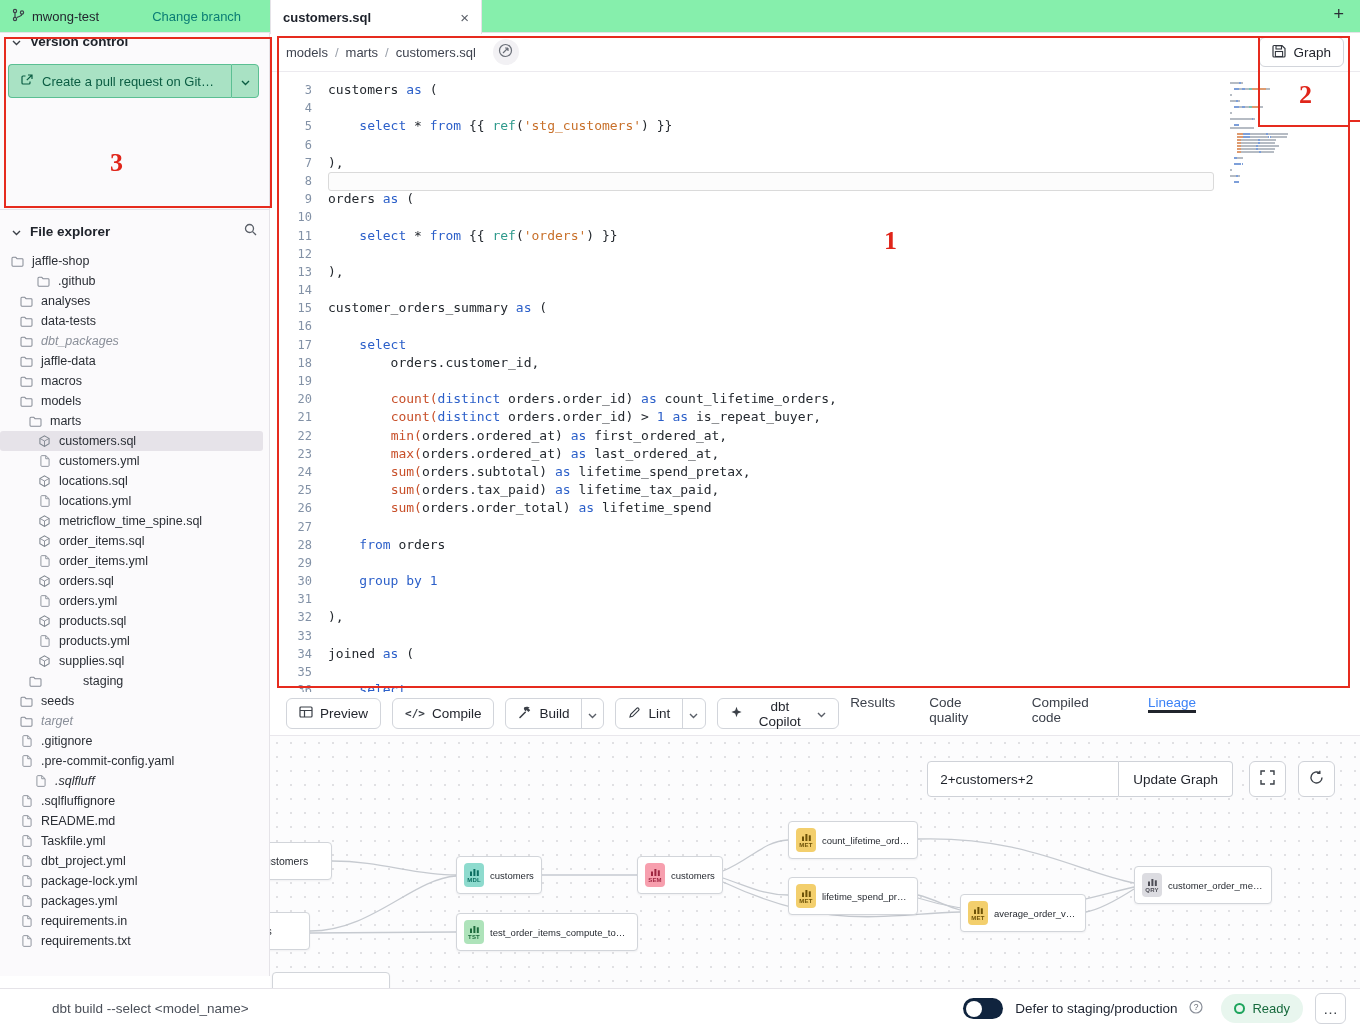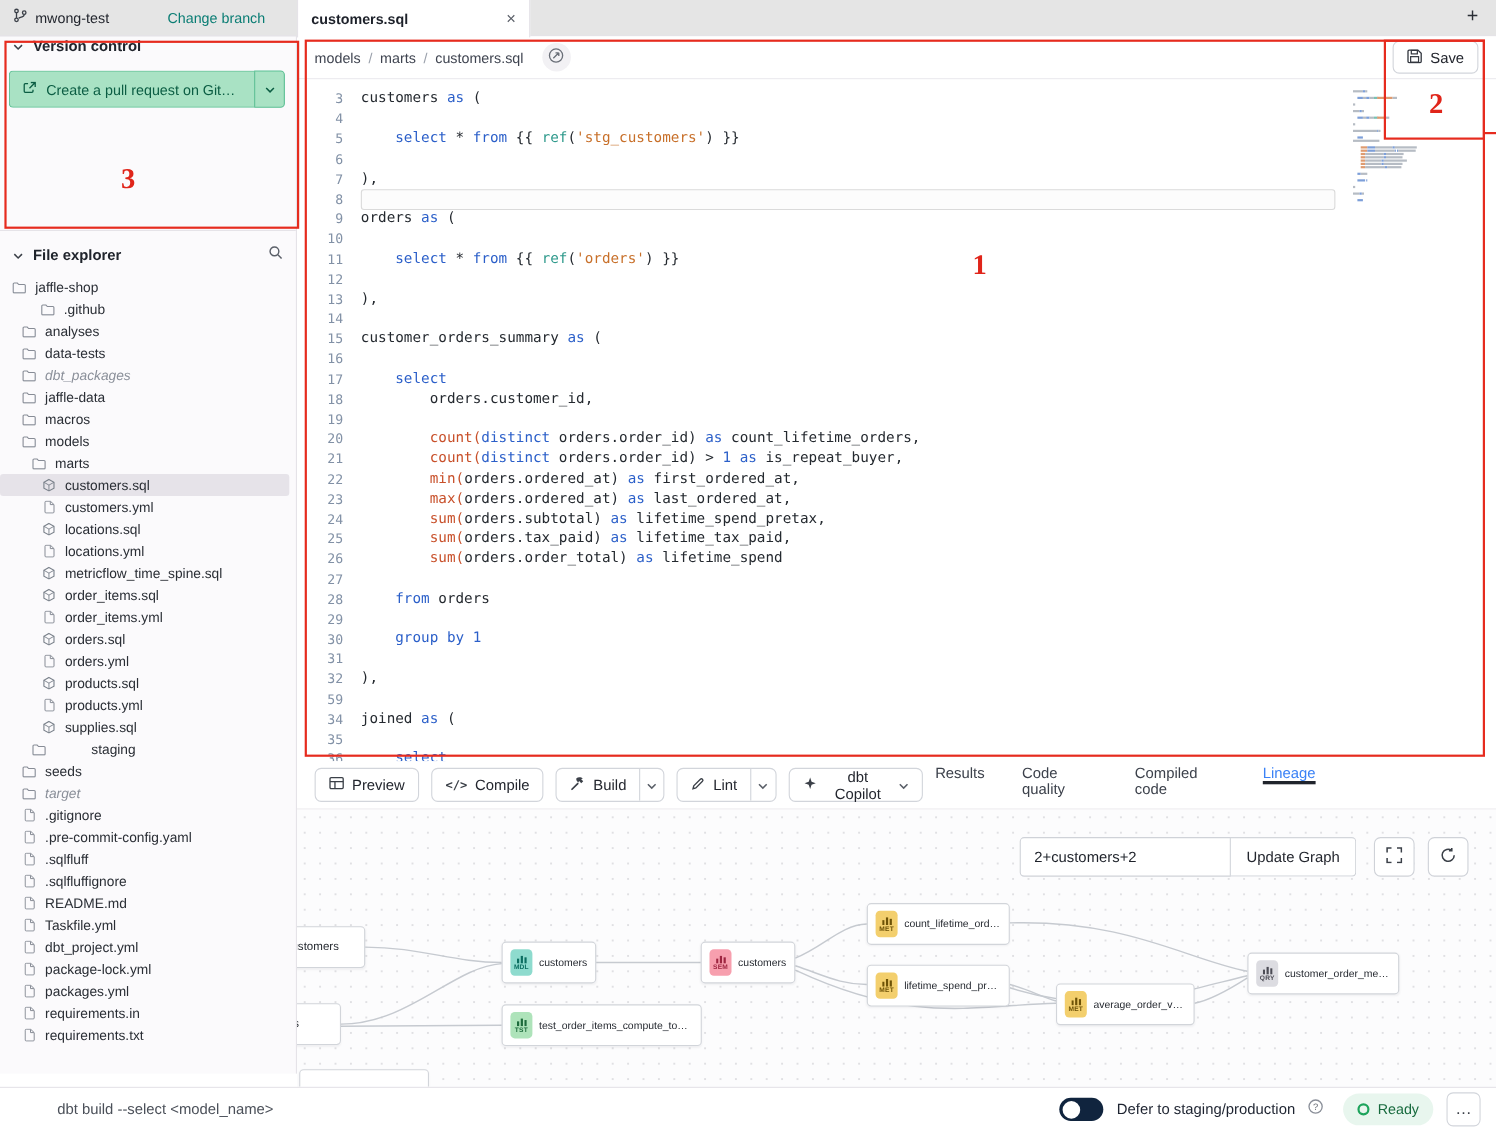--- a/index.html
+++ b/index.html
@@ -5,21 +5,21 @@
   * { box-sizing: border-box; margin: 0; padding: 0; }
   html,body { width:1360px; height:1028px; }
   body {
     font-family: "Liberation Sans", sans-serif;
     background: #ffffff;
     color: #1e222a;
     position: relative;
     overflow: hidden;
   }
   
-  .topbar { position:absolute; left:0; top:0; width:1360px; height:33px; background:#e5e5e5; border-bottom:1px solid #e5e3e8; z-index:1; }
+  .topbar { position:absolute; left:0; top:0; width:1360px; height:33px; background:#86efac; border-bottom:1px solid #e5e3e8; z-index:1; }
   .project { position:absolute; left:12px; top:0; height:33px; display:flex; align-items:center; gap:7px; }
   .project-name { font-size:13px; font-weight:500; color:#23262e; }
   .change-branch { color:#0a7d74; font-size:13px; margin-left:46px; cursor:pointer; }
   .tab { position:absolute; left:270px; top:0; width:212px; height:34px; background:#fff; border-left:1px solid #e5e3e8; border-right:1px solid #e5e3e8; display:flex; align-items:center; padding:0 12px; gap:8px; z-index:3; }
   .tab-title { font-size:13px; font-weight:600; flex:1; color:#1d212a; }
   .tab-close { color:#5a5f68; font-size:15px; cursor:pointer; line-height:1; }
   .newtab { position:absolute; right:16px; top:4px; font-size:18px; font-weight:300; color:#2a2e35; cursor:pointer; }
   
   .sidebar { position:absolute; left:0; top:21px; width:270px; height:955px; background:#fbfafc; border-right:1px solid #e5e3e8; overflow:hidden; }
   .sec-header { display:flex; align-items:center; gap:9px; padding:13px 12px 9px 12px; font-size:13.5px; font-weight:700; color:#20242c; }
@@ -359,21 +359,21 @@
         </div>
         <div class="tree-row" style="padding-left: 19px;">
           <span class="ticon">
             <svg width="10" height="12" viewBox="0 0 11 13">
               <path d="M1 1.6C1 1 1.4.6 2 .6h4.4L10 4v7.4c0 .6-.4 1-1 1H2c-.6 0-1-.4-1-1z" fill="none" stroke="#878c96" stroke-width="1"></path>
               <path d="M6.3.8V4h3.4" fill="none" stroke="#878c96" stroke-width="1"></path>
             </svg>
           </span>
           <span class="tlabel">.pre-commit-config.yaml</span>
         </div>
-        <div class="tree-row" style="padding-left: 19px;">
+        <div class="tree-row" style="padding-left: 33px; font-style: italic;">
           <span class="ticon">
             <svg width="10" height="12" viewBox="0 0 11 13">
               <path d="M1 1.6C1 1 1.4.6 2 .6h4.4L10 4v7.4c0 .6-.4 1-1 1H2c-.6 0-1-.4-1-1z" fill="none" stroke="#878c96" stroke-width="1"></path>
               <path d="M6.3.8V4h3.4" fill="none" stroke="#878c96" stroke-width="1"></path>
             </svg>
           </span>
           <span class="tlabel">.sqlfluff</span>
         </div>
         <div class="tree-row" style="padding-left: 19px;">
           <span class="ticon">
@@ -464,21 +464,21 @@
             <path d="M5 10L10 5 M10 5h-3 M10 5v3" stroke="#6a6f78" stroke-width="1.2" fill="none"></path>
           </svg></span>
     </span>
   </div>
   <button class="save-btn">
     <span><svg width="14" height="14" viewBox="0 0 14 14">
           <path d="M2 1.5h8L13 4.5V12c0 .6-.4 1-1 1H2c-.6 0-1-.4-1-1V2.5c0-.6.4-1 1-1z" fill="none" stroke="#33373f" stroke-width="1.2"></path>
           <rect x="4" y="1.8" width="5.5" height="3.2" fill="none" stroke="#33373f" stroke-width="1.1"></rect>
           <rect x="3.4" y="7.5" width="7.2" height="5" fill="none" stroke="#33373f" stroke-width="1.1"></rect>
         </svg></span>
-    <span>Save</span>
+    <span>Graph</span>
   </button>
 </div>
 
 <div class="editor">
   <div class="code">
       <div class="cl"><span class="ln">3</span><span class="ct"><span class="tk-p">customers </span><span class="tk-k">as</span><span class="tk-p"> (</span></span></div>
       <div class="cl"><span class="ln">4</span><span class="ct"></span></div>
       <div class="cl"><span class="ln">5</span><span class="ct"><span class="tk-p">    </span><span class="tk-k">select</span><span class="tk-p"> * </span><span class="tk-k">from</span><span class="tk-p"> {{ </span><span class="tk-r">ref</span><span class="tk-p">(</span><span class="tk-s">'stg_customers'</span><span class="tk-p">) }}</span></span></div>
       <div class="cl"><span class="ln">6</span><span class="ct"></span></div>
       <div class="cl"><span class="ln">7</span><span class="ct"><span class="tk-p">),</span></span></div>
@@ -500,21 +500,21 @@
       <div class="cl"><span class="ln">23</span><span class="ct"><span class="tk-p">        </span><span class="tk-f">max(</span><span class="tk-p">orders.ordered_at) </span><span class="tk-k">as</span><span class="tk-p"> last_ordered_at,</span></span></div>
       <div class="cl"><span class="ln">24</span><span class="ct"><span class="tk-p">        </span><span class="tk-f">sum(</span><span class="tk-p">orders.subtotal) </span><span class="tk-k">as</span><span class="tk-p"> lifetime_spend_pretax,</span></span></div>
       <div class="cl"><span class="ln">25</span><span class="ct"><span class="tk-p">        </span><span class="tk-f">sum(</span><span class="tk-p">orders.tax_paid) </span><span class="tk-k">as</span><span class="tk-p"> lifetime_tax_paid,</span></span></div>
       <div class="cl"><span class="ln">26</span><span class="ct"><span class="tk-p">        </span><span class="tk-f">sum(</span><span class="tk-p">orders.order_total) </span><span class="tk-k">as</span><span class="tk-p"> lifetime_spend</span></span></div>
       <div class="cl"><span class="ln">27</span><span class="ct"></span></div>
       <div class="cl"><span class="ln">28</span><span class="ct"><span class="tk-p">    </span><span class="tk-k">from</span><span class="tk-p"> orders</span></span></div>
       <div class="cl"><span class="ln">29</span><span class="ct"></span></div>
       <div class="cl"><span class="ln">30</span><span class="ct"><span class="tk-p">    </span><span class="tk-k">group by</span><span class="tk-p"> </span><span class="tk-n">1</span></span></div>
       <div class="cl"><span class="ln">31</span><span class="ct"></span></div>
       <div class="cl"><span class="ln">32</span><span class="ct"><span class="tk-p">),</span></span></div>
-      <div class="cl"><span class="ln">59</span><span class="ct"></span></div>
+      <div class="cl"><span class="ln">33</span><span class="ct"></span></div>
       <div class="cl"><span class="ln">34</span><span class="ct"><span class="tk-p">joined </span><span class="tk-k">as</span><span class="tk-p"> (</span></span></div>
       <div class="cl"><span class="ln">35</span><span class="ct"></span></div>
       <div class="cl"><span class="ln">36</span><span class="ct"><span class="tk-p">    </span><span class="tk-k">select</span></span></div>
     </div>
   <div class="minimap">
       <div class="mm-row">
         <span class="mm-seg" style="width: 9px; background: rgb(182, 188, 196);"></span>
         <span class="mm-seg" style="width: 1.8px; background: rgb(125, 159, 217);"></span>
         <span class="mm-seg" style="width: 1.8px; background: rgb(182, 188, 196);"></span>
       </div>

